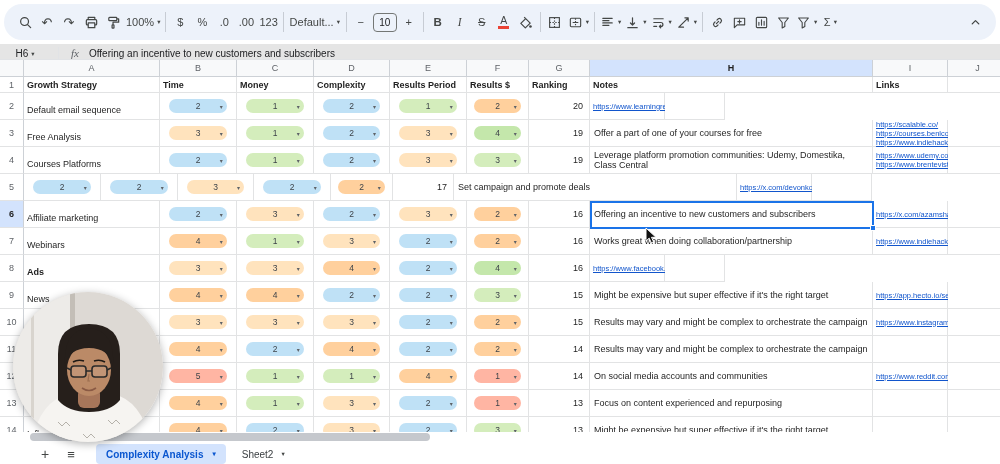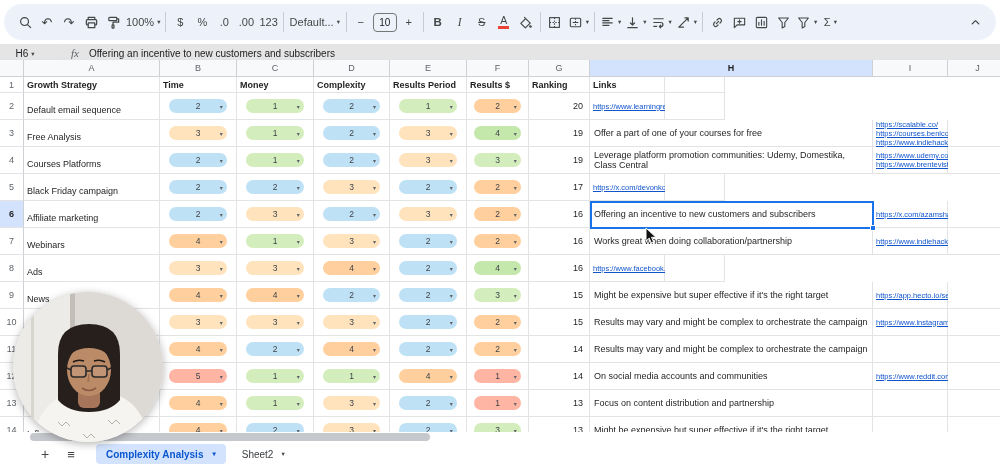--- a/index.html
+++ b/index.html
@@ -255,20 +255,21 @@
   <div id="grid">
       <div class="row hrow">
         <div class="rownum">1</div>
         <div class="cell hcell" style="width: 136px; min-width: 136px;">Growth Strategy</div>
         <div class="cell hcell" style="width: 77px; min-width: 77px;">Time</div>
         <div class="cell hcell" style="width: 77px; min-width: 77px;">Money</div>
         <div class="cell hcell" style="width: 76px; min-width: 76px;">Complexity</div>
         <div class="cell hcell" style="width: 77px; min-width: 77px;">Results Period</div>
         <div class="cell hcell" style="width: 62px; min-width: 62px;">Results $</div>
         <div class="cell hcell" style="width: 61px; min-width: 61px;">Ranking</div>
+        <div class="cell hcell" style="width: 283px; min-width: 283px;">Notes</div>
         <div class="cell hcell" style="width: 75px; min-width: 75px;">Links</div>
         <div class="cell hcell" style="width: 60px; min-width: 60px;"></div>
       </div>
       <div class="row">
         <div class="rownum">2</div>
         <div class="cell strategy" style="width: 136px; min-width: 136px;">Default email sequence</div>
         <div class="cell chipcell" style="width: 77px; min-width: 77px;">
           <div class="chip" style="background: rgb(191, 225, 246);">
             <span class="chip-val">2</span>
             <span class="chip-caret">▾</span>
@@ -386,21 +387,20 @@
           <span>Leverage platform promotion communities: Udemy, Domestika, Class Central</span>
         </div>
         <div class="cell links" style="width: 75px; min-width: 75px;">
           <a class="slink">https://www.udemy.com/co</a>
           <a class="slink">https://www.brenteviston.c</a>
         </div>
         <div class="cell" style="width: 60px; min-width: 60px;"></div>
       </div>
       <div class="row">
         <div class="rownum">5</div>
-        <div class="cell strategy" style="width: 136px; min-width: 136px;">Black Friday campaign</div>
         <div class="cell chipcell" style="width: 77px; min-width: 77px;">
           <div class="chip" style="background: rgb(191, 225, 246);">
             <span class="chip-val">2</span>
             <span class="chip-caret">▾</span>
           </div>
         </div>
         <div class="cell chipcell" style="width: 77px; min-width: 77px;">
           <div class="chip" style="background: rgb(191, 225, 246);">
             <span class="chip-val">2</span>
             <span class="chip-caret">▾</span>
@@ -418,20 +418,23 @@
             <span class="chip-caret">▾</span>
           </div>
         </div>
         <div class="cell chipcell" style="width: 62px; min-width: 62px;">
           <div class="chip" style="background: rgb(255, 208, 157);">
             <span class="chip-val">2</span>
             <span class="chip-caret">▾</span>
           </div>
         </div>
         <div class="cell ranking" style="width: 61px; min-width: 61px;">17</div>
+        <div class="cell notes" style="width: 283px; min-width: 283px;">
+          <span>Set campaign and promote deals</span>
+        </div>
         <div class="cell links" style="width: 75px; min-width: 75px;">
           <a class="slink">https://x.com/devonko_/sta</a>
         </div>
         <div class="cell" style="width: 60px; min-width: 60px;"></div>
       </div>
       <div class="row">
         <div class="rownum sel">6</div>
         <div class="cell strategy" style="width: 136px; min-width: 136px;">Affiliate marketing</div>
         <div class="cell chipcell" style="width: 77px; min-width: 77px;">
           <div class="chip" style="background: rgb(191, 225, 246);">
@@ -509,21 +512,21 @@
         <div class="cell notes" style="width: 283px; min-width: 283px;">
           <span>Works great when doing collaboration/partnership</span>
         </div>
         <div class="cell links" style="width: 75px; min-width: 75px;">
           <a class="slink">https://www.indiehackers.c</a>
         </div>
         <div class="cell" style="width: 60px; min-width: 60px;"></div>
       </div>
       <div class="row">
         <div class="rownum">8</div>
-        <div class="cell strategy" style="width: 136px; min-width: 136px;">Ads</div>
+        <div class="cell strategy" style="width: 136px; min-width: 136px; font-weight: bold;">Ads</div>
         <div class="cell chipcell" style="width: 77px; min-width: 77px;">
           <div class="chip" style="background: rgb(255, 227, 189);">
             <span class="chip-val">3</span>
             <span class="chip-caret">▾</span>
           </div>
         </div>
         <div class="cell chipcell" style="width: 77px; min-width: 77px;">
           <div class="chip" style="background: rgb(255, 227, 189);">
             <span class="chip-val">3</span>
             <span class="chip-caret">▾</span>
@@ -747,21 +750,21 @@
           </div>
         </div>
         <div class="cell chipcell" style="width: 62px; min-width: 62px;">
           <div class="chip" style="background: rgb(255, 181, 163);">
             <span class="chip-val">1</span>
             <span class="chip-caret">▾</span>
           </div>
         </div>
         <div class="cell ranking" style="width: 61px; min-width: 61px;">13</div>
         <div class="cell notes" style="width: 283px; min-width: 283px;">
-          <span>Focus on content distribution and partnership</span>
+          <span>Focus on content experienced and repurposing</span>
         </div>
         <div class="cell links" style="width: 75px; min-width: 75px;"></div>
         <div class="cell" style="width: 60px; min-width: 60px;"></div>
       </div>
       <div class="row">
         <div class="rownum">14</div>
         <div class="cell strategy" style="width: 136px; min-width: 136px;">Influ</div>
         <div class="cell chipcell" style="width: 77px; min-width: 77px;">
           <div class="chip" style="background: rgb(255, 208, 157);">
             <span class="chip-val">4</span>

